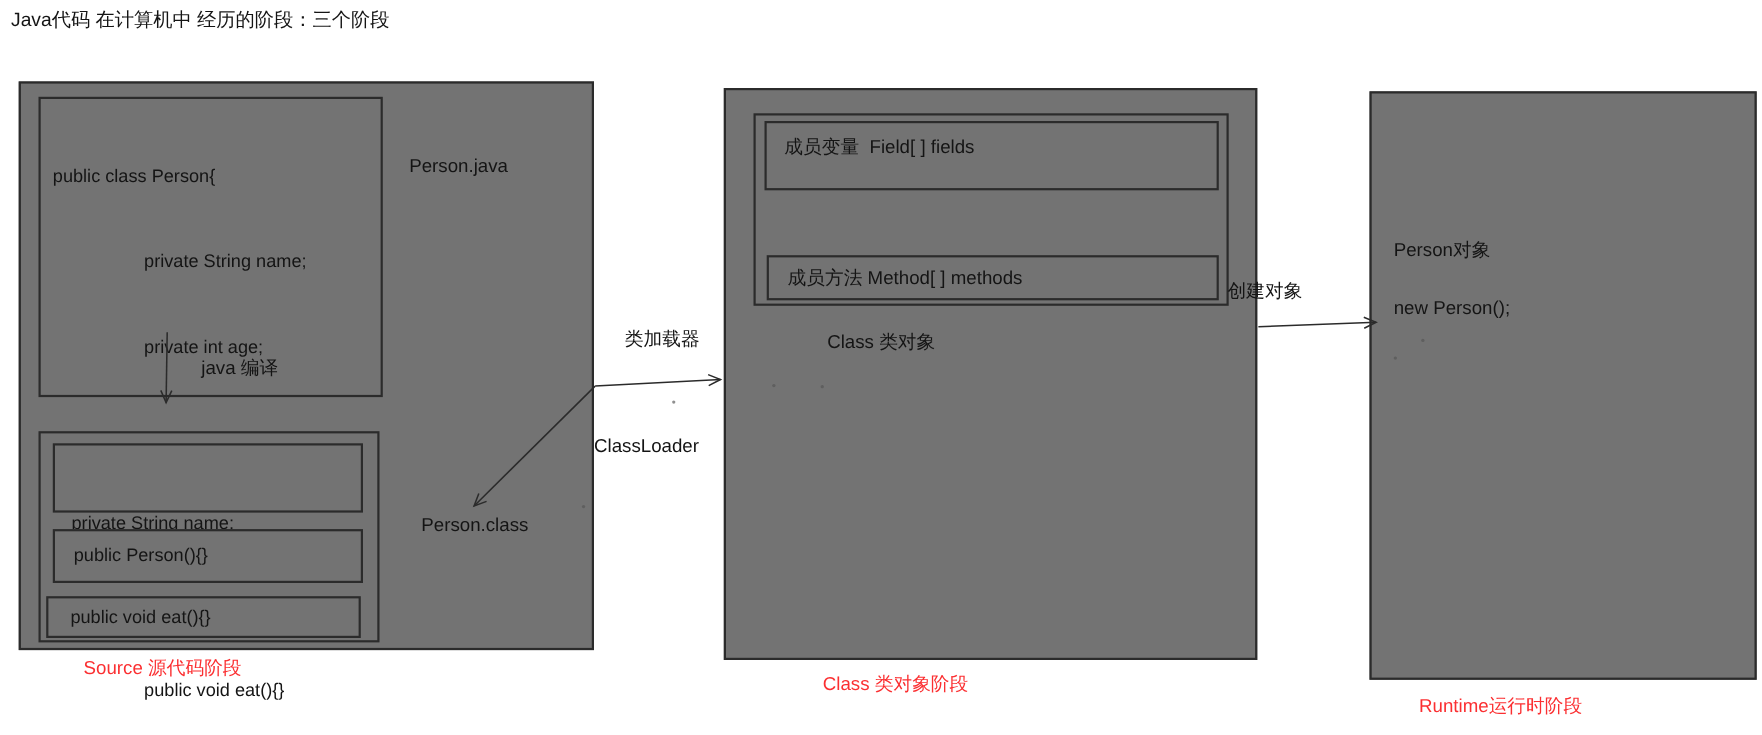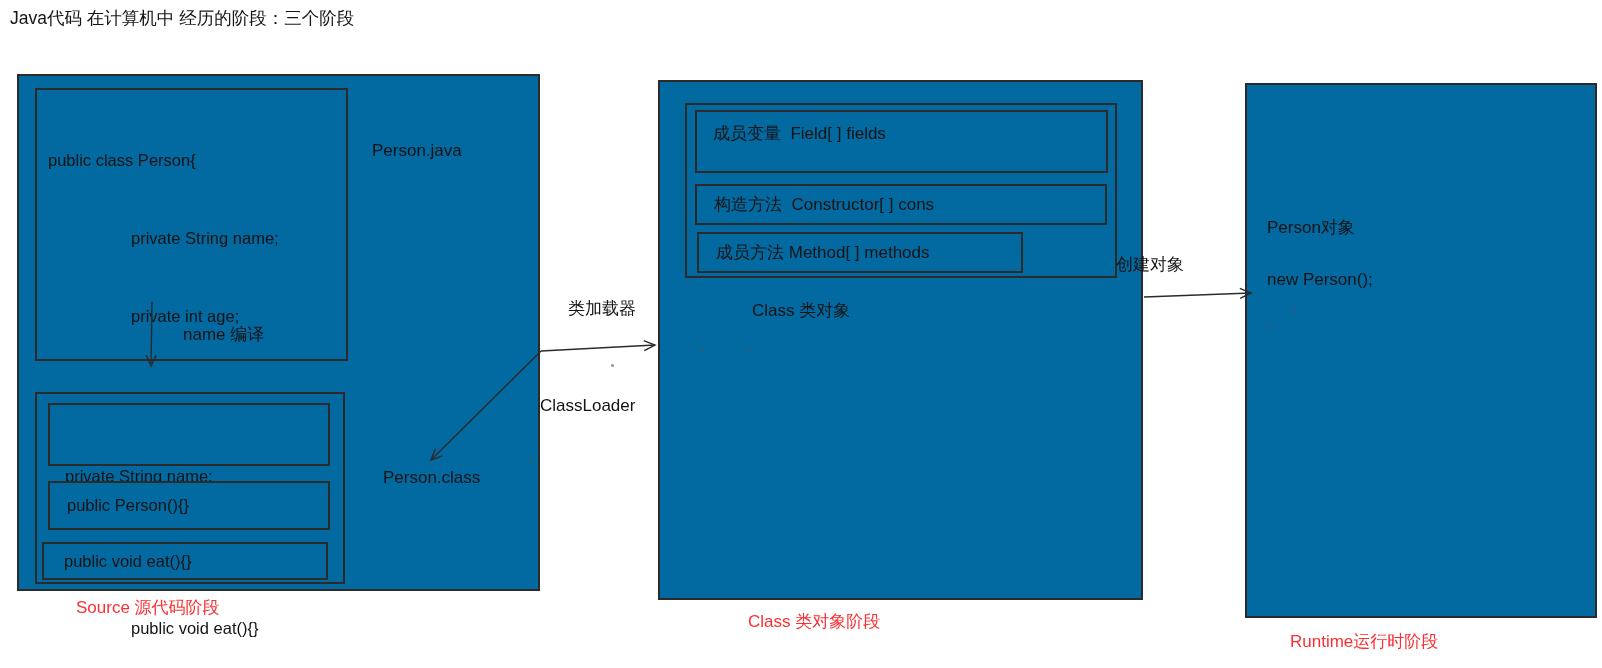--- a/index.html
+++ b/index.html
@@ -1,19 +1,19 @@
 <!DOCTYPE html>
 <html style="--line: #2b2b2b; --text: #141414; --stage-label: #fb2f31;"><head>
 <meta charset="utf-8">
 <style>
   :root { --line:#2b2b2b; --text:#141414; --stage-label:#fb2f31; }
   html,body { margin:0; padding:0; background:#ffffff; }
   body { font-family:"Liberation Sans","DejaVu Sans",sans-serif; }
   .canvas { position:relative; width:1602px; height:668px; background:#fff; color:var(--text); overflow:hidden;padding-left:48px; }
-  .box { position:absolute; border:2px solid var(--line); background:#0369a1; box-sizing:border-box; }
+  .box { position:absolute; border:2px solid var(--line); background:#737373; box-sizing:border-box; }
   .title { position:absolute; left:10px; top:6px; font-size:17.5px; white-space:pre; }
   .lbl { position:absolute; font-size:17px; line-height:20px; white-space:pre; }
   .stage { position:absolute; font-size:17px; line-height:20px; white-space:pre; color:var(--stage-label); }
   .codebox-inner { padding:5px 0 0 11px; }
   .ind { margin-left:83px; }
   .blank { height:26px; }
   .subbox-text { padding:6px 0 0 15px; font-size:16.5px; line-height:26px; white-space:pre; }
   .vcenter { display:flex; align-items:center; padding-left:17px; font-size:16.5px; white-space:pre; }
   .member-top { padding:10px 0 0 16px; font-size:17px; white-space:pre; }
   .arrows { position:absolute; left:0; top:0; }
@@ -38,21 +38,21 @@
       <div class="blank"></div>
       <div class="ind">public Person(){}</div>
       <div class="blank"></div>
       <div class="ind">public void eat(){}</div>
       
     </div>
   </div>
 
   <div class="lbl" style="left:372px; top:141px;">Person.java</div>
 
-  <div class="lbl" style="left:183px; top:325px;">name 编译</div>
+  <div class="lbl" style="left:183px; top:325px;">java 编译</div>
 
   <div class="box" style="left:35px; top:392px; width:310px; height:192px;"></div>
 
   <div class="box" style="left:48px; top:403px; width:282px; height:63px;">
     <div class="subbox-text">
       <div>private String name;</div>
       <div>private int age;</div>
     </div>
   </div>
 
@@ -72,25 +72,22 @@
   <div class="lbl" style="left:540px; top:396px;">ClassLoader</div>
 
   <div class="box" style="left:658px; top:80px; width:485px; height:520px;"></div>
 
   <div class="box" style="left:685px; top:103px; width:432px; height:175px;"></div>
 
   <div class="box" style="left:695px; top:110px; width:413px; height:63px;">
     <div class="member-top">成员变量  Field[ ] fields</div>
   </div>
 
-  <div class="box vcenter" style="left:695px; top:184px; width:412px; height:41px; font-size:17px;">
-    <span>构造方法  Constructor[ ] cons</span>
-  </div>
 
-  <div class="box vcenter" style="left:697px; top:232px; width:326px; height:41px; font-size:17px;">
+  <div class="box vcenter" style="left:697px; top:232px; width:411px; height:41px; font-size:17px;">
     <span>成员方法 Method[ ] methods</span>
   </div>
 
   <div class="lbl" style="left:752px; top:301px;">Class 类对象</div>
 
   <div class="stage" style="left:717px; top:612px;margin-left:31px;">Class 类对象阶段</div>
 
   <div class="lbl" style="left:1116px; top:255px;">创建对象</div>
 
   <div class="box" style="left:1245px; top:83px; width:352px; height:535px;"></div>

